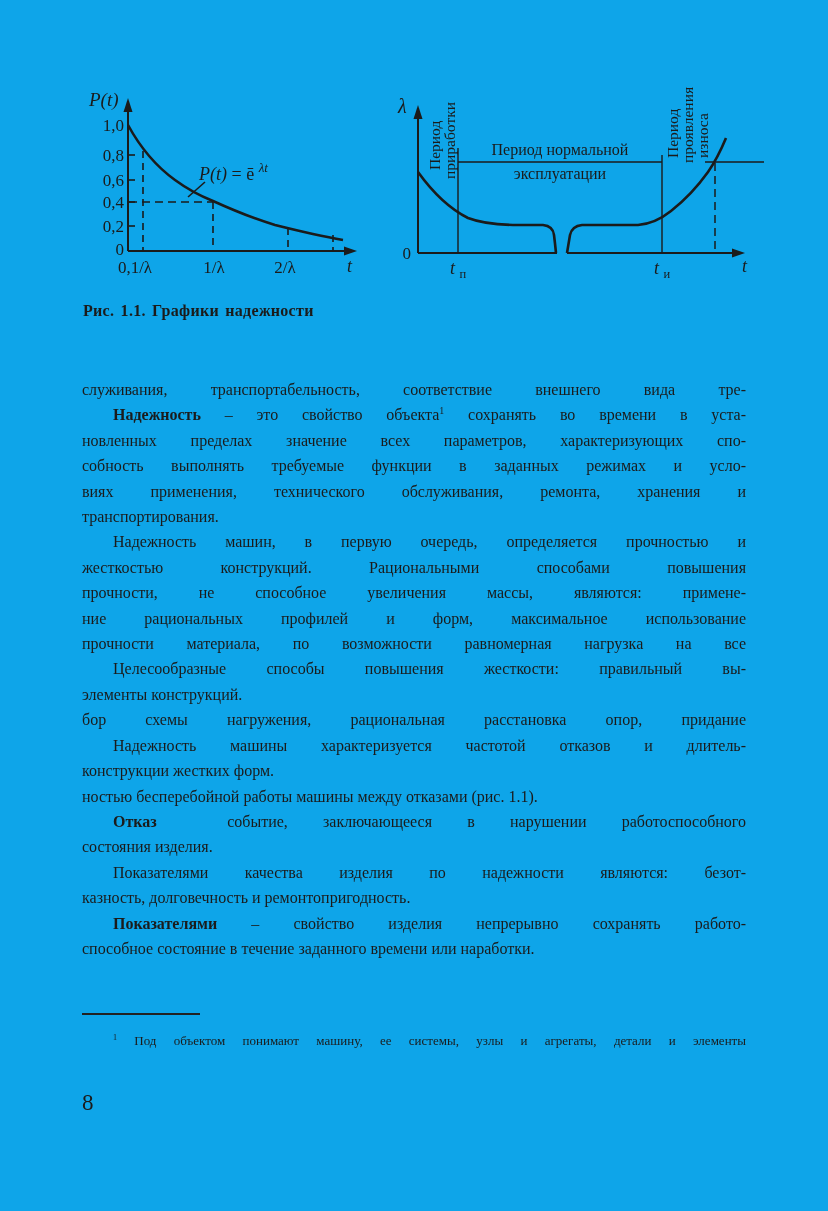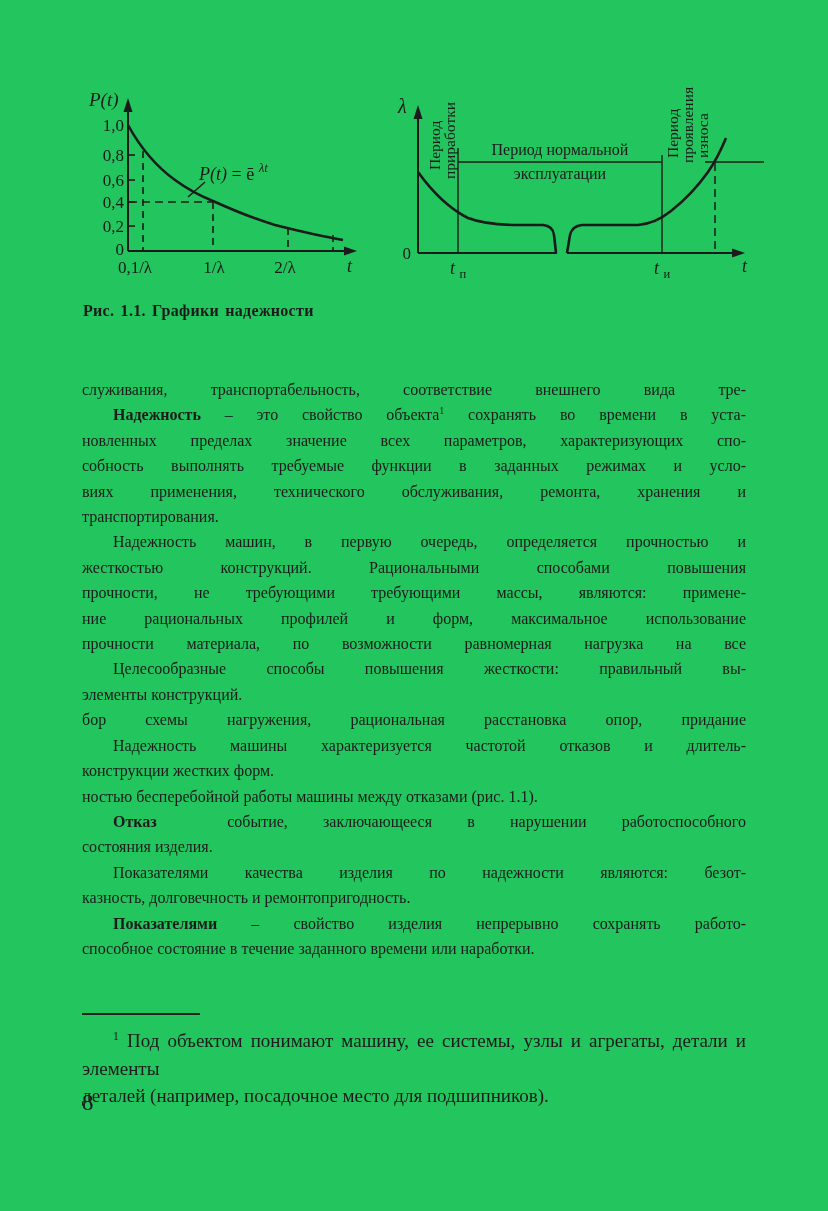--- a/index.html
+++ b/index.html
@@ -1,20 +1,20 @@
 <!DOCTYPE html>
 <html><head>
 <meta charset="utf-8">
 <style>
   html,body{margin:0;padding:0;background:#e8e8e8;}
   .page{
     position:relative;
     width:828px;height:1211px;
     margin:0 auto;
-    background:#22c55e;
+    background:#0ea5e9;
     color:#1b1b1b;
     font-family:"Liberation Serif", serif;
     overflow:hidden;
   }
   svg text{fill:#1b1b1b;}
   .fig{position:absolute;}
   .caption{
     position:absolute;left:83px;top:302px;
     font-size:16px;font-weight:bold;
     letter-spacing:0.3px;word-spacing:2px;
@@ -22,21 +22,21 @@
   .body-text{
     position:absolute;left:82px;top:377px;width:664px;
     font-size:16px;line-height:25.4px;
   }
   .footnote-rule{
     position:absolute;left:82px;top:1013px;
     width:118px;height:1.5px;background:#222;
   }
   .footnote-text{
     position:absolute;left:82px;top:1027px;width:664px;
-    font-size:19px;line-height:27.5px;
+    font-size:13px;line-height:27.5px;
   }
   .tline{text-align:justify;text-align-last:justify;}
   .tline.lastline{text-align-last:left;}
   .tline.indent{text-indent:31px;}
   .bold{font-weight:bold;}
   .sup{vertical-align:super;font-size:0.62em;line-height:0;}
   .page-number{
     position:absolute;left:82px;top:1090px;
     font-size:23px;
   }
@@ -131,38 +131,37 @@
 
   <div class="body-text">
       <div class="tline"><span>служивания, транспортабельность, соответствие внешнего вида тре-</span></div>
       <div class="tline indent"><span class="bold">Надежность</span><span> – это свойство объекта</span><span class="sup">1</span><span> сохранять во времени в уста-</span></div>
       <div class="tline"><span>новленных пределах значение всех параметров, характеризующих спо-</span></div>
       <div class="tline"><span>собность выполнять требуемые функции в заданных режимах и усло-</span></div>
       <div class="tline"><span>виях применения, технического обслуживания, ремонта, хранения и</span></div>
       <div class="tline lastline"><span>транспортирования.</span></div>
       <div class="tline indent"><span>Надежность машин, в первую очередь, определяется прочностью и</span></div>
       <div class="tline"><span>жесткостью конструкций. Рациональными способами повышения</span></div>
-      <div class="tline"><span>прочности, не требующими требующими массы, являются: примене-</span></div>
+      <div class="tline"><span>прочности, не способное увеличения массы, являются: примене-</span></div>
       <div class="tline"><span>ние рациональных профилей и форм, максимальное использование</span></div>
       <div class="tline"><span>прочности материала, по возможности равномерная нагрузка на все</span></div>
       <div class="tline indent"><span>Целесообразные способы повышения жесткости: правильный вы-</span></div>
       <div class="tline lastline"><span>элементы конструкций.</span></div>
       <div class="tline"><span>бор схемы нагружения, рациональная расстановка опор, придание</span></div>
       <div class="tline indent"><span>Надежность машины характеризуется частотой отказов и длитель-</span></div>
       <div class="tline lastline"><span>конструкции жестких форм.</span></div>
       <div class="tline lastline"><span>ностью бесперебойной работы машины между отказами (рис. 1.1).</span></div>
       <div class="tline indent"><span class="bold">Отказ</span><span>&nbsp; событие, заключающееся в нарушении работоспособного</span></div>
       <div class="tline lastline"><span>состояния изделия.</span></div>
       <div class="tline indent"><span>Показателями качества изделия по надежности являются: безот-</span></div>
       <div class="tline lastline"><span>казность, долговечность и ремонтопригодность.</span></div>
       <div class="tline indent"><span class="bold">Показателями</span><span> – свойство изделия непрерывно сохранять работо-</span></div>
       <div class="tline lastline"><span>способное состояние в течение заданного времени или наработки.</span></div>
     </div>
 
   <div class="footnote-rule"></div>
   <div class="footnote-text">
       <div class="tline indent"><span class="sup">1</span><span> Под объектом понимают машину, ее системы, узлы и агрегаты, детали и элементы</span></div>
-      <div class="tline lastline"><span>деталей (например, посадочное место для подшипников).</span></div>
     </div>
 
   <div class="page-number">8</div>
 
 </div>
 
 </body></html>

